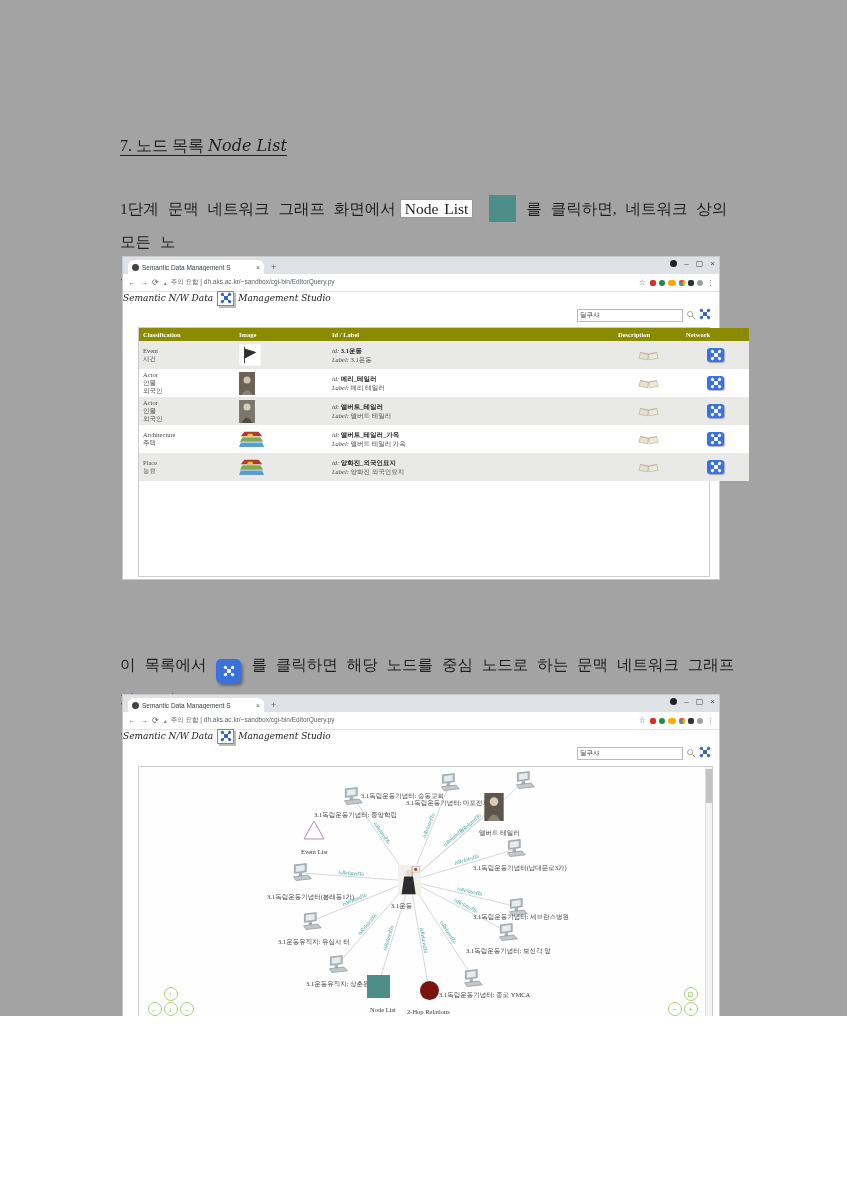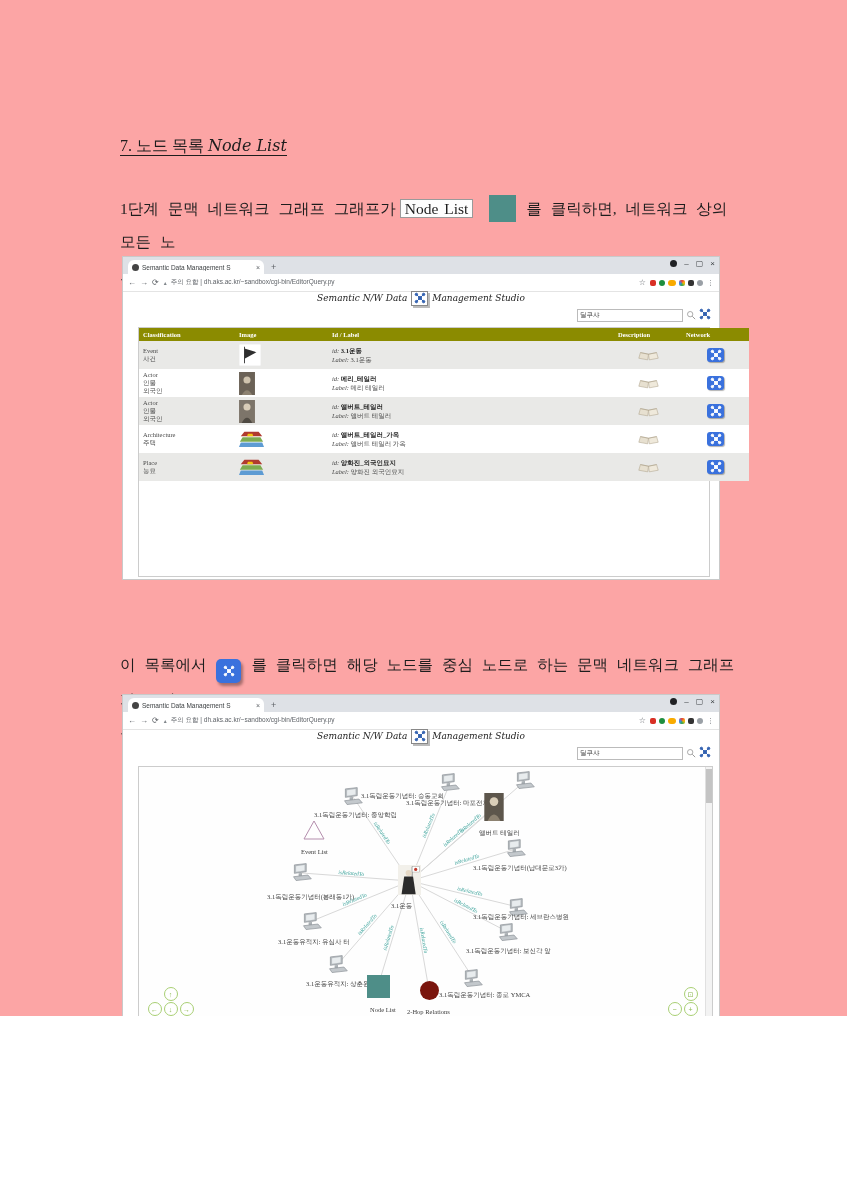--- a/index.html
+++ b/index.html
@@ -1,16 +1,16 @@
 <!DOCTYPE html>
 <html style="--teal: #4e8e88; --netblue: #3a71dd; --olive: #8b8b00; --maroon: #7a150d; --edgecol: #3aa29a;"><head>
 <meta charset="utf-8">
 <style>
   html,body{margin:0;padding:0;background:#fff;}
-  .page{position:relative;width:847px;height:1016px;background:#fca5a5;overflow:hidden;
+  .page{position:relative;width:847px;height:1016px;background:#a3a3a3;overflow:hidden;
         font-family:"Liberation Serif","DejaVu Serif",serif;color:#1d1d1d;}
   
   .doc-title{position:absolute;left:120px;top:136px;font-size:16px;}
   .doc-title .tline{border-bottom:1.2px solid #1d1d1d;padding-bottom:1px;}
   .doc-title i{font-family:"DejaVu Serif",serif;}
   .para{position:absolute;left:120px;width:616px;font-size:15.5px;line-height:33px;word-spacing:5px;}
   #para1{top:176px;}
   #para2{top:632px;}
   .nodelist-box{border:1px solid #9a9a9a;background:#fdfdfd;padding:0 4px;margin:0 4px;word-spacing:2px;}
   .teal-swatch{display:inline-block;width:27px;height:27px;background:var(--teal);vertical-align:-8px;margin:0 10px 0 12px;}
@@ -36,21 +36,21 @@
         padding:0 5px;gap:4px;font-size:8px;color:#5f6368;}
   .urlbox{flex:1;display:flex;align-items:center;gap:3px;background:#fff;font-size:6.5px;color:#5f6368;overflow:hidden;white-space:nowrap;}
   .warn{font-size:5px;color:#80868b;}
   .exts{display:flex;gap:3px;align-items:center;}
   .dot{width:6px;height:6px;border-radius:2px;display:inline-block;}
   .d1{background:#d93025;} .d2{background:#1e8e3e;border-radius:50%;} .d3{background:#f9ab00;border-radius:3px;width:8px;}
   .d4{background:conic-gradient(#ea4335,#fbbc05,#34a853,#4285f4,#ea4335);} .d5{background:#333;}
   .d6{background:#9aa0a6;border-radius:50%;}
   .menu3{font-size:7px;color:#5f6368;}
   
-  .brand{position:absolute;left:0;right:0;top:34px;height:30px;text-align:center;
+  .brand{position:absolute;left:0;right:0;top:34px;height:30px;
          font-family:"DejaVu Serif",serif;font-style:italic;font-size:9px;color:#222;}
   .brand .blogo{display:inline-block;width:15px;height:13px;border:1px solid #888;background:#fff;
          box-shadow:2px 2px 0 #bbb;vertical-align:-3px;margin:0 4px;text-align:center;}
   .searchrow{position:absolute;right:8px;top:49px;display:flex;align-items:center;gap:3px;}
   .searchrow input{width:100px;height:11px;border:1px solid #bbb;font-size:6.5px;padding:0 2px;
          font-family:"Liberation Sans",sans-serif;color:#333;}
   
   .tframe{position:absolute;left:15px;top:70px;width:570px;height:248px;border:1px solid #ccc;background:#fff;}
   table.ntable{border-collapse:collapse;width:570px;table-layout:fixed;font-size:6.5px;}
   .ntable th{background:var(--olive);color:#fff;text-align:left;font-weight:bold;font-size:6.5px;
@@ -83,21 +83,21 @@
 </head>
 <body>
 
 <div class="page">
 
   <div class="doc-title">
     <span class="tline"><span>7. 노드 목록 </span><i>Node List</i></span>
   </div>
 
   <p class="para" id="para1">
-    <span>1단계 문맥 네트워크 그래프 그래프가</span><span class="nodelist-box">Node List</span><span class="teal-swatch"></span><span>를 클릭하면, 네트워크 상의 모든 노</span><br>
+    <span>1단계 문맥 네트워크 그래프 화면에서</span><span class="nodelist-box">Node List</span><span class="teal-swatch"></span><span>를 클릭하면, 네트워크 상의 모든 노</span><br>
     <span>드를 목록 형태로 볼 수 있습니다.</span>
   </p>
 
   <div class="shot" id="shot1">
     <div class="tabbar">
       <div class="tab">
         <span class="favicon"></span>
         <span class="tabtitle">Semantic Data Management S</span>
         <span class="tabclose">×</span>
       </div>

